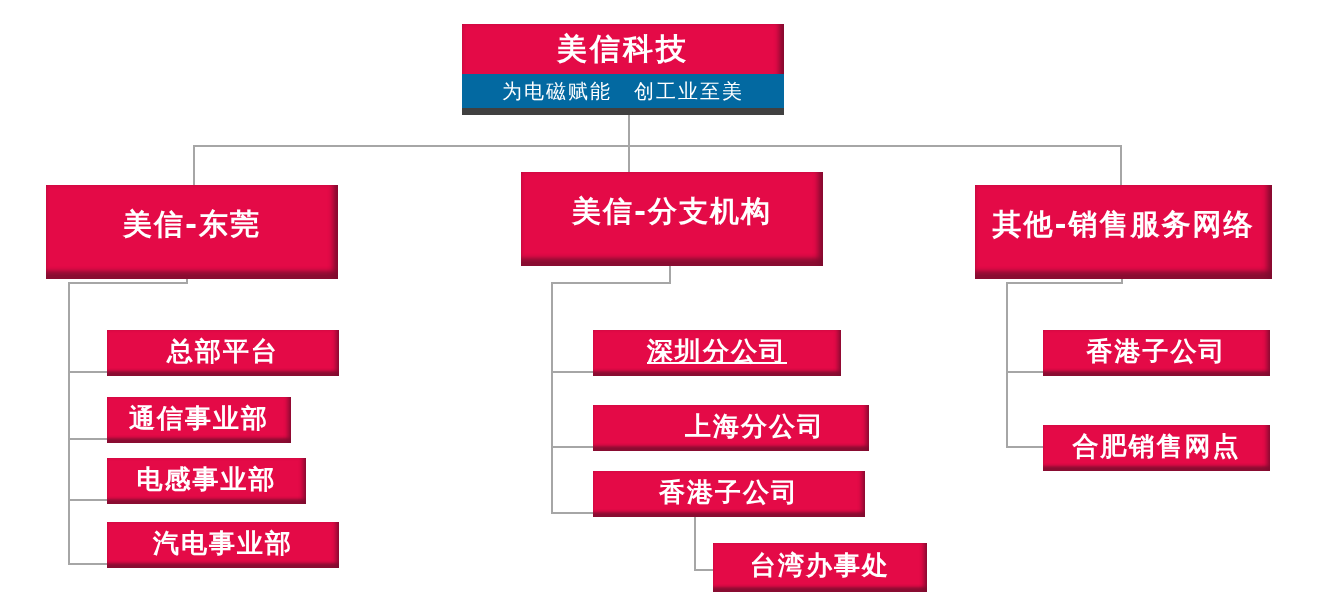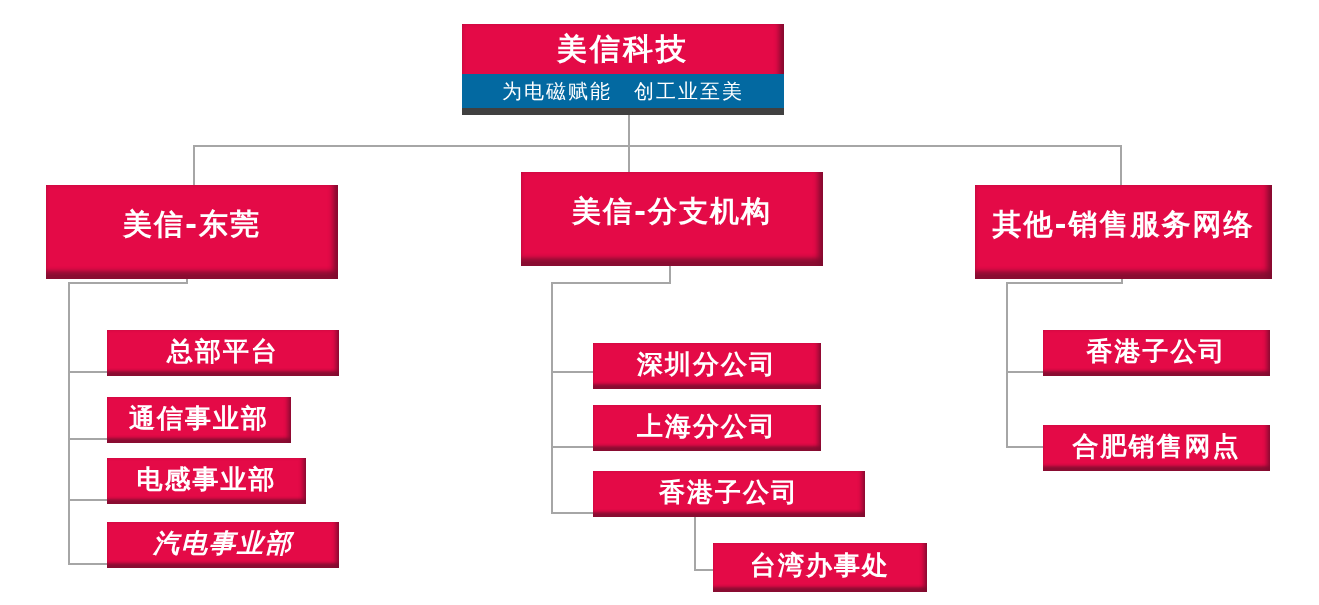--- a/index.html
+++ b/index.html
@@ -77,23 +77,23 @@
     <div class="root-tagline">为电磁赋能　创工业至美</div>
   </div>
 
   <div class="node bevel-lg branch-label" style="left:46px;top:185px;width:292px;height:80px;">美信-东莞</div>
   <div class="node bevel-lg branch-label" style="left:521px;top:172px;width:302px;height:80px;">美信-分支机构</div>
   <div class="node bevel-lg branch-label" style="left:975px;top:185px;width:297px;height:80px;">其他-销售服务网络</div>
 
   <div class="node bevel-sm child-label" style="left:107px;top:330px;width:232px;height:42px;">总部平台</div>
   <div class="node bevel-sm child-label" style="left:107px;top:397px;width:184px;height:42px;">通信事业部</div>
   <div class="node bevel-sm child-label" style="left:107px;top:458px;width:199px;height:42px;">电感事业部</div>
-  <div class="node bevel-sm child-label" style="left:107px;top:522px;width:232px;height:42px;font-style:italic;">汽电事业部</div>
+  <div class="node bevel-sm child-label" style="left:107px;top:522px;width:232px;height:42px;">汽电事业部</div>
 
-  <div class="node bevel-sm child-label" style="left:593px;top:343px;width:228px;height:42px;">深圳分公司</div>
-  <div class="node bevel-sm child-label" style="left:593px;top:405px;width:228px;height:42px;">上海分公司</div>
+  <div class="node bevel-sm child-label" style="left:593px;top:330px;width:248px;height:42px;text-decoration:underline;">深圳分公司</div>
+  <div class="node bevel-sm child-label" style="left:593px;top:405px;width:228px;height:42px;padding-left:48px;">上海分公司</div>
   <div class="node bevel-sm child-label" style="left:593px;top:471px;width:272px;height:42px;">香港子公司</div>
   <div class="node bevel-sm child-label" style="left:713px;top:543px;width:214px;height:45px;">台湾办事处</div>
 
   <div class="node bevel-sm child-label" style="left:1043px;top:330px;width:227px;height:42px;">香港子公司</div>
   <div class="node bevel-sm child-label" style="left:1043px;top:425px;width:227px;height:42px;">合肥销售网点</div>
 
 </div>
 
 </body></html>

